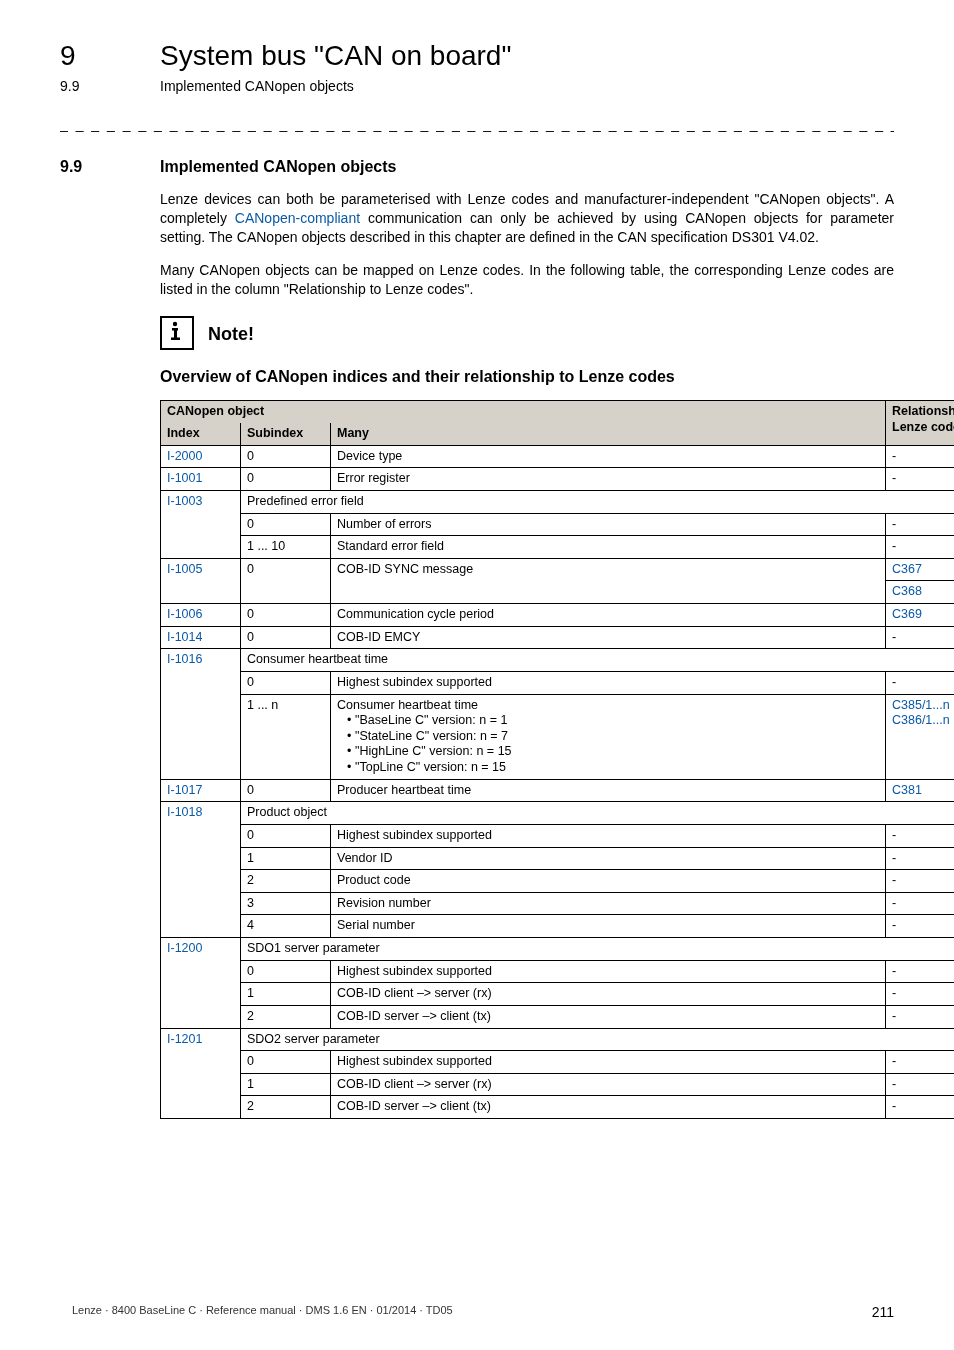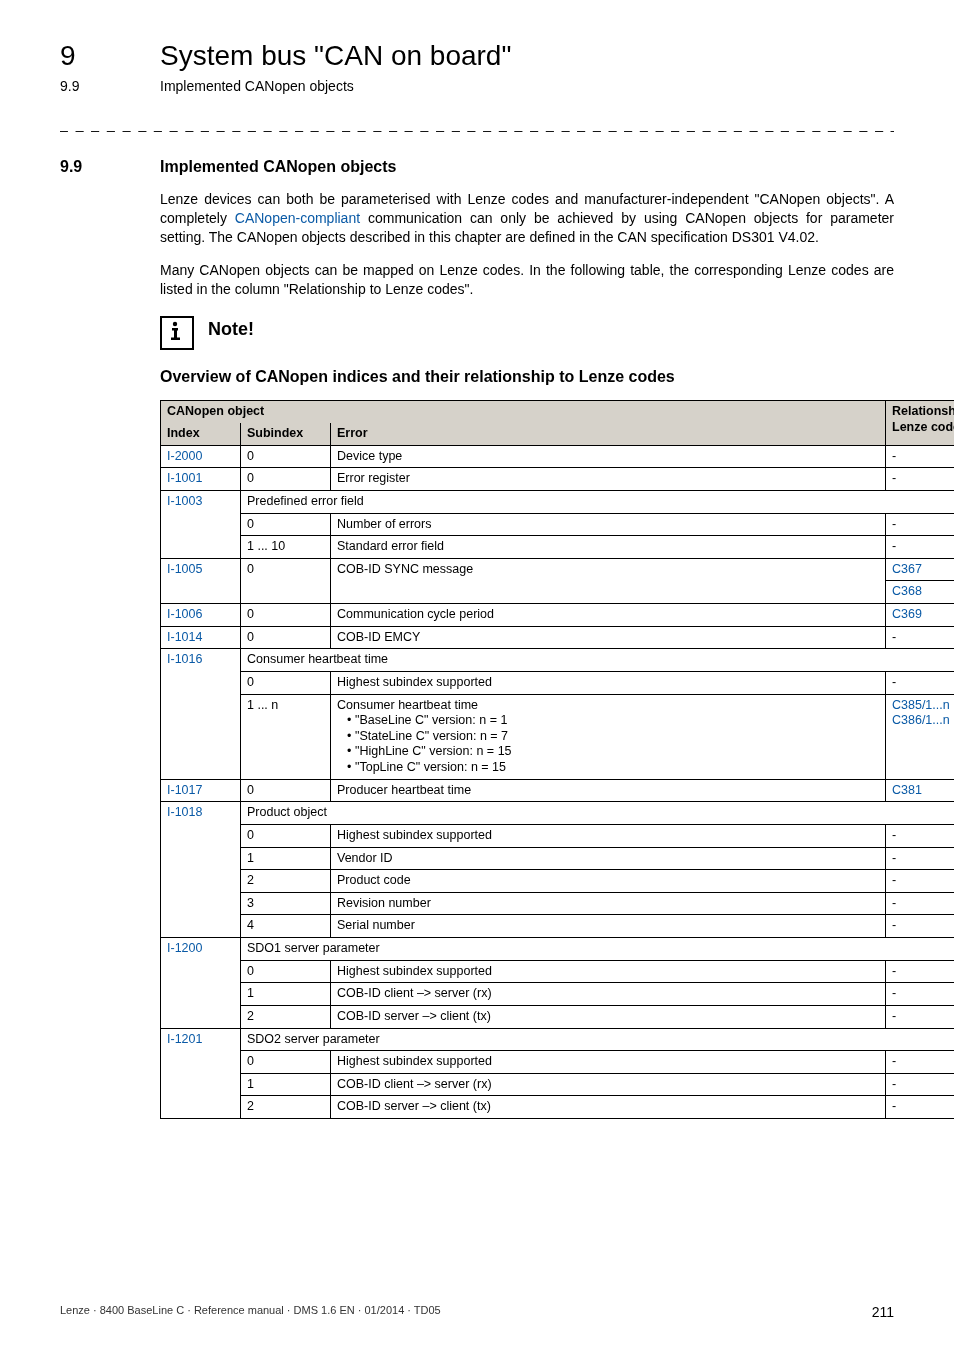--- a/index.html
+++ b/index.html
@@ -77,21 +77,21 @@
     font-size: 14px;
     line-height: 1.35;
     margin-bottom: 10px;
     text-align: justify;
   }
   .link {
     color: #0a5aa6;
   }
   .note-box {
     display: flex;
-    align-items: flex-start;
+    align-items: center;
     margin-top: 18px;
     margin-bottom: 12px;
   }
   .note-icon {
     width: 30px;
     height: 30px;
     border: 2px solid #000;
     margin-right: 14px;
     position: relative;
     flex: 0 0 30px;
@@ -152,21 +152,21 @@
     padding-left: 8px;
   }
   .bullets li::before {
     content: "•";
     position: absolute;
     left: 0;
   }
   .footer {
     position: absolute;
     bottom: 30px;
-    left: 60px;
+    left: 72px;
     right: 60px;
     display: flex;
     justify-content: space-between;
     font-size: 11px;
     color: #333;
   }
   .footer-page { font-size: 14px; color:#000; }
   .noborder-bottom { border-bottom: none !important; }
   .noborder-top { border-top: none !important; }
 </style>
@@ -220,21 +220,21 @@
         <col class="col-rel">
     </colgroup>
     <thead>
       <tr class="toprow">
         <th colspan="3">CANopen object</th>
         <th rowspan="2">Relationship to Lenze code</th>
       </tr>
       <tr class="subrow">
         <th>Index</th>
         <th>Subindex</th>
-        <th>Error</th>
+        <th>Many</th>
       </tr>
     </thead>
     <tbody id="can-body">
         <tr>
           <td><span class="link">I-2000</span></td>
           <td>0</td>
           <td>Device type</td>
           <td>-</td>
         </tr>
         <tr>

